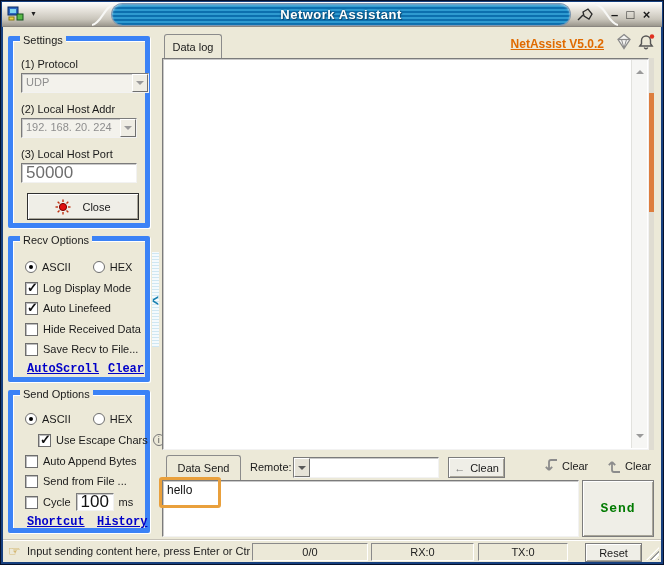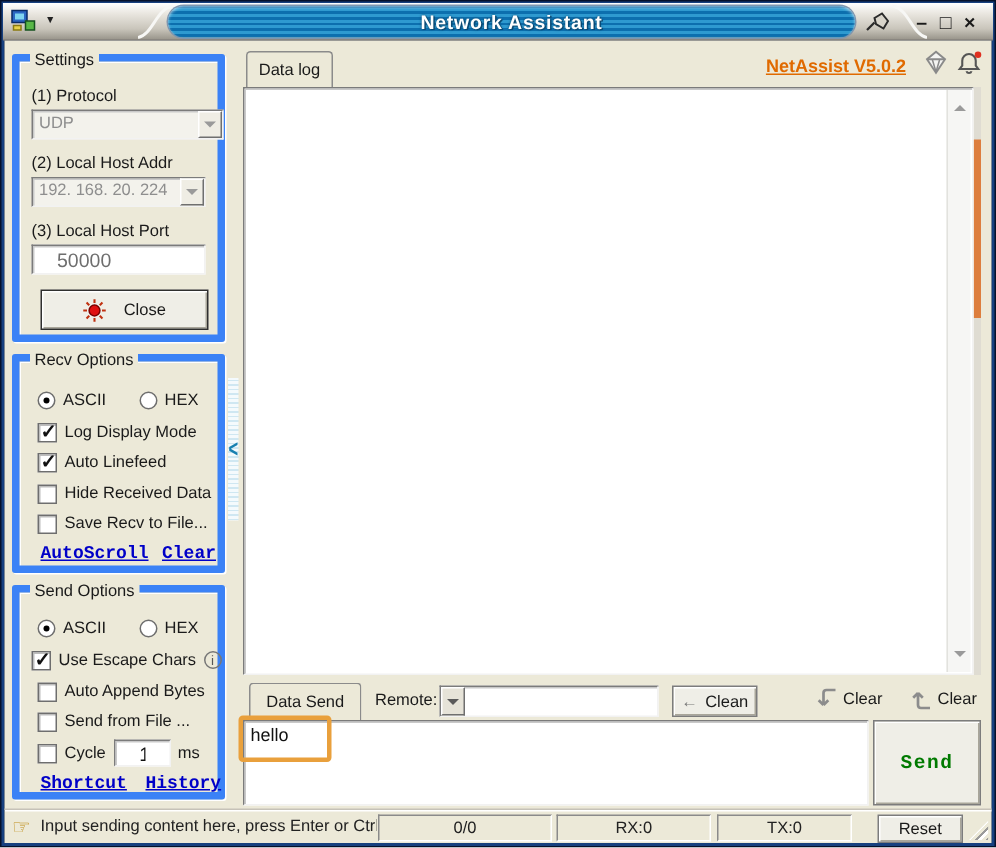--- a/index.html
+++ b/index.html
@@ -36,22 +36,22 @@
     box-shadow:inset 1px 1px 0 #C9C9C9;}
   .combo{position:absolute;display:flex;align-items:stretch;height:20px;}
   .combo .val{flex:1;padding:2px 4px;font-size:11px;color:#444;overflow:hidden;white-space:nowrap;}
   .combo.disabled{background:#F3F2EC;}
   .combo.disabled .val{color:#8E8E8E;}
   .dd-btn{width:16px;background:#E6E3D8;border:1px solid;border-color:#FFF #6F6F6F #6F6F6F #FFF;
     display:flex;align-items:center;justify-content:center;}
   .dd-btn.disabled{background:#EFEDE4;}
   .tri{width:0;height:0;border:4px solid transparent;border-top-color:#5A5A5A;margin-top:4px;}
   .dd-btn.disabled .tri{border-top-color:#9A9A9A;}
-  input.textbox{font-family:"Liberation Sans",sans-serif;font-size:13px;color:#6E6E6E;
-    padding:2px 16px;outline:none;}
+  input.textbox{font-family:"Liberation Sans",sans-serif;font-size:17px;color:#6E6E6E;
+    padding:2px 4px;outline:none;}
   
   .btn3d{background:#EFEEE7;border:1px solid #7C7C7C;
     box-shadow:inset 1px 1px 0 #FFFFFF,inset -1px -1px 0 #A9A69A;
     display:flex;align-items:center;justify-content:center;font-size:11px;cursor:default;}
   .btn-default{border:1px solid #2F2F2F;}
   
   .checkbox{width:13px;height:13px;flex:0 0 13px;background:#FFF;border:1px solid #6E6E6E;
     box-shadow:inset 1px 1px 0 #BDBDBD;position:relative;}
   .checkbox.on::after{content:"✓";position:absolute;left:1px;top:-3px;font-size:13px;font-weight:bold;color:#111;}
   .radio{width:12px;height:12px;flex:0 0 12px;background:#FFF;border:1px solid #6E6E6E;border-radius:50%;position:relative;}
@@ -209,21 +209,21 @@
 
     <div class="group" style="top:363px;height:143px;">
       <span class="grouplabel">Send Options</span>
       <div class="row" style="left:12px;top:16px;gap:5px;">
         <span class="radio on"></span>
         <span>ASCII</span>
         <span style="width:12px;"></span>
         <span class="radio"></span>
         <span>HEX</span>
       </div>
-      <div class="row" style="left:8px;top:37px;">
+      <div class="row" style="left:25px;top:37px;">
         <span class="checkbox on"></span>
         <span>Use Escape Chars</span>
         <span style="width:12px;height:12px;border:1px solid #777;border-radius:50%;font-size:9px;display:flex;align-items:center;justify-content:center;color:#555;">i</span>
       </div>
       <div class="row" style="left:12px;top:58px;">
         <span class="checkbox"></span>
         <span>Auto Append Bytes</span>
       </div>
       <div class="row" style="left:12px;top:78px;">
         <span class="checkbox"></span>

